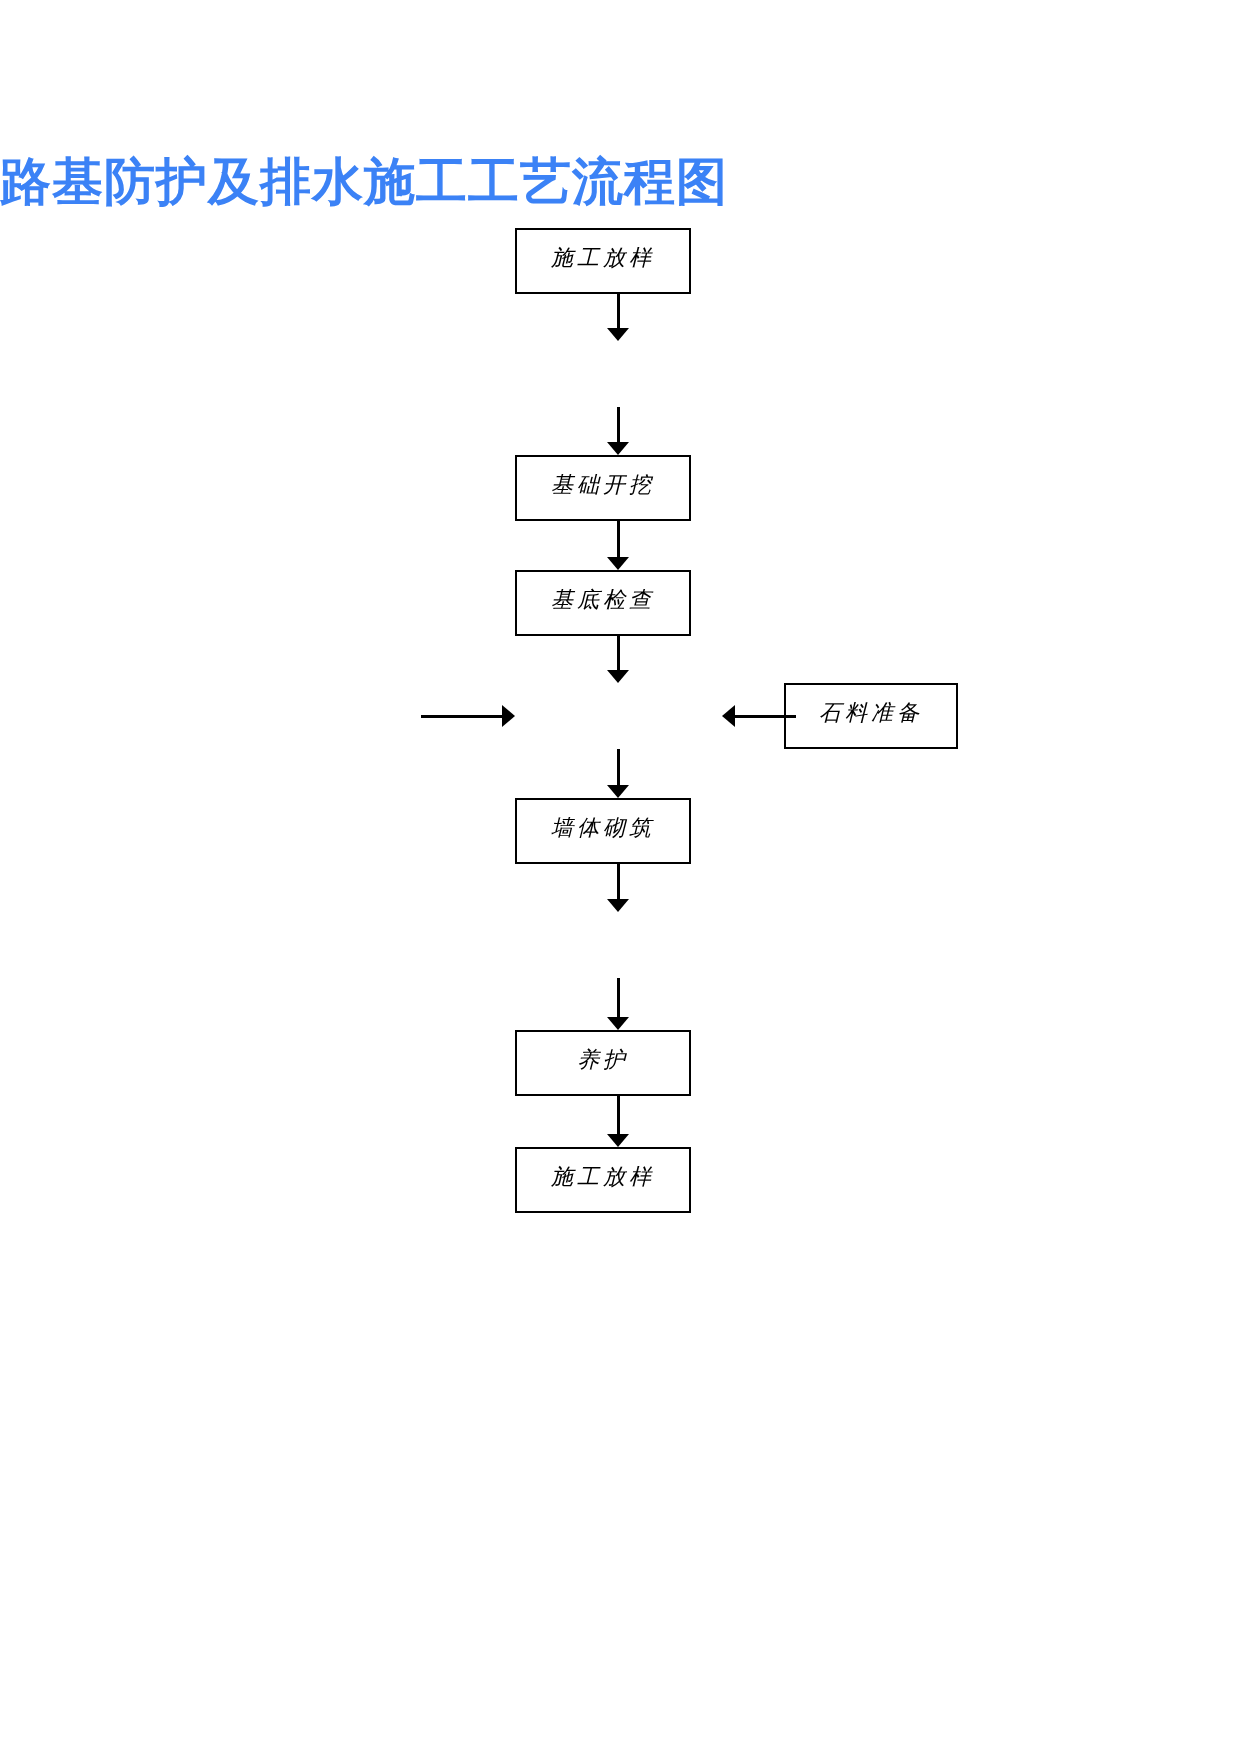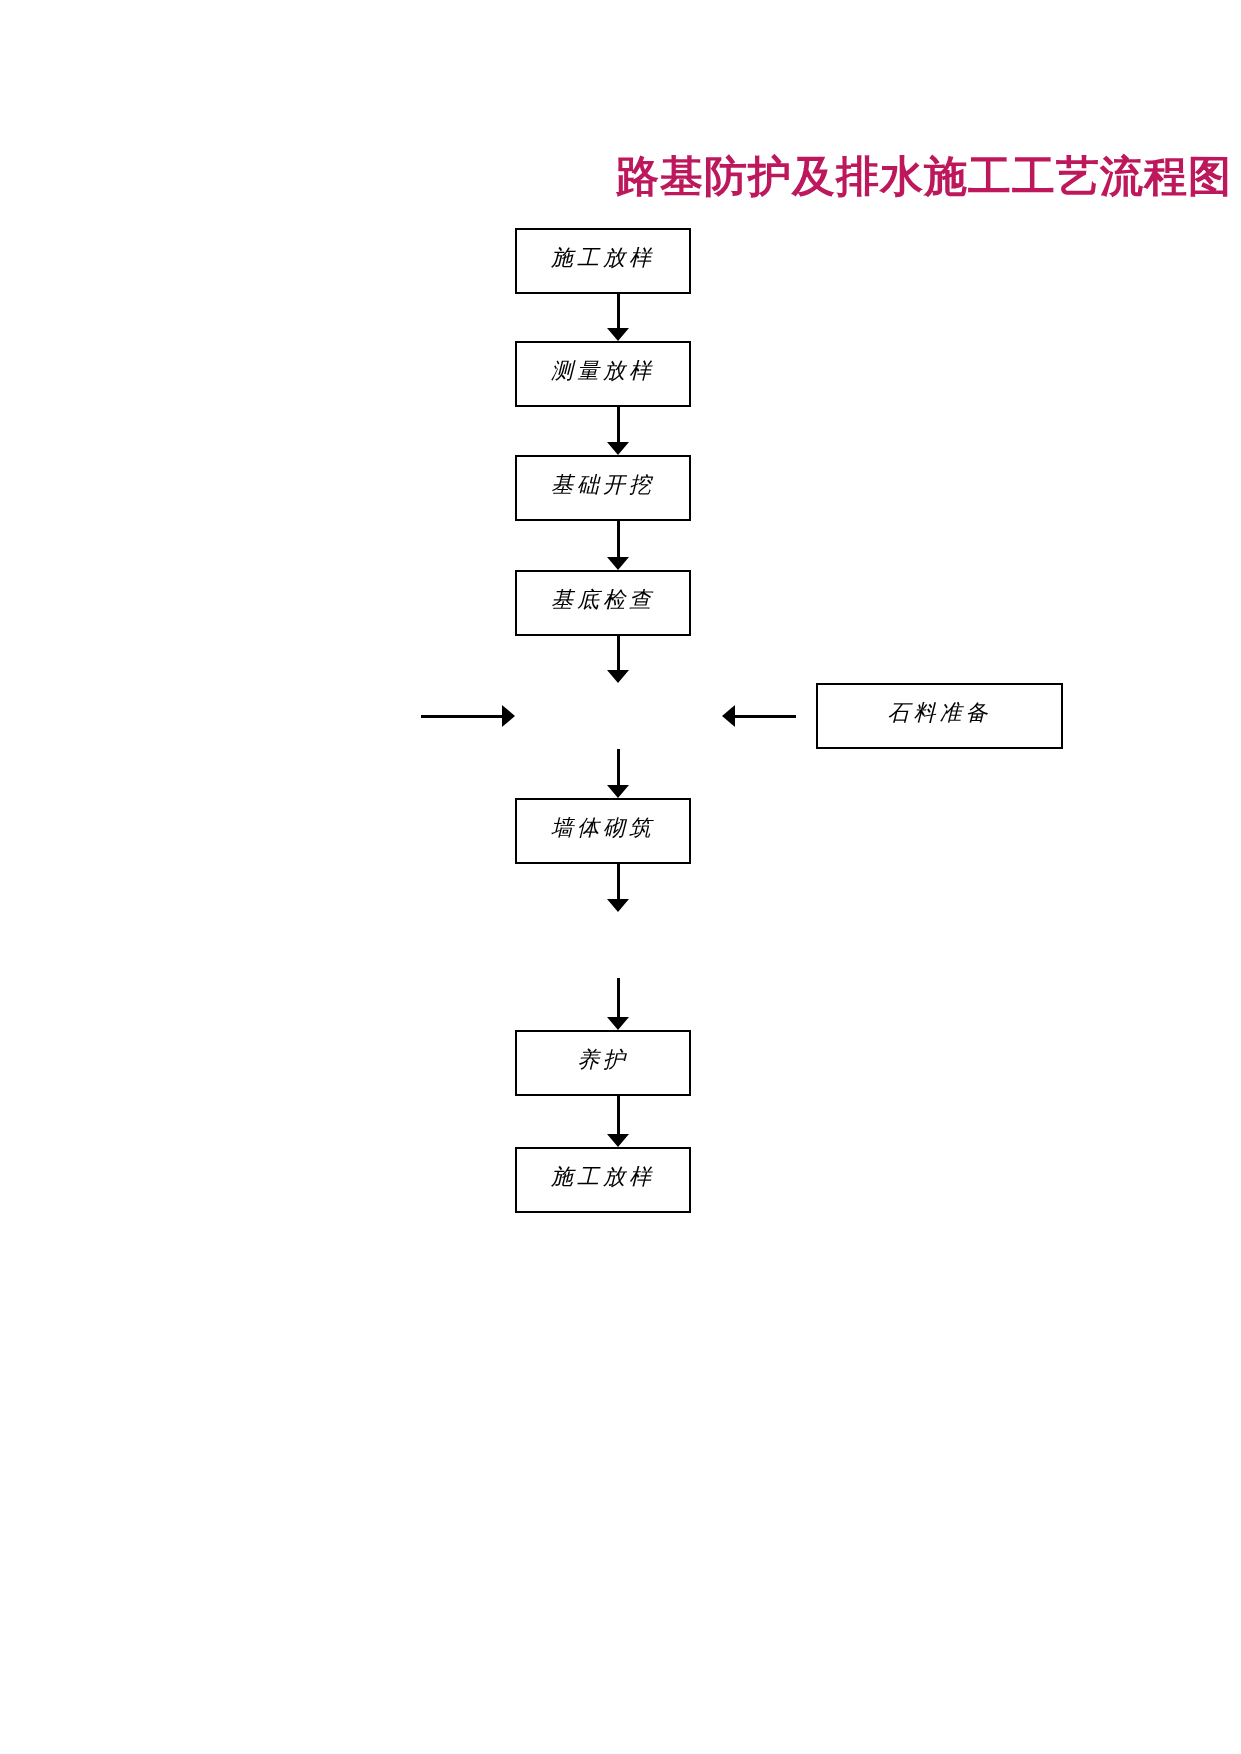--- a/index.html
+++ b/index.html
@@ -11,26 +11,26 @@
     background: #ffffff;
     overflow: hidden;
     font-family: "Liberation Sans", sans-serif;
     color: #000000;
   }
   .doc-title {
     position: absolute;
     top: 148px;
     left: 0;
     width: 1232px;
-    text-align: right;
+    text-align: left;
     font-family: "Liberation Sans", sans-serif;
     font-weight: 700;
-    font-size: 43px;
+    font-size: 51px;
     letter-spacing: 1px;
-    color: #be185d;
+    color: #3b82f6;
     white-space: nowrap;
   }
   .flow-box {
     position: absolute;
     width: 176px;
     height: 66px;
     border: 2px solid #000000;
     background: #ffffff;
     display: flex;
     align-items: center;
@@ -73,28 +73,27 @@
   .h-arrow.to-left  .head { left: 0;  border-right: 13px solid #000000; }
 </style>
 </head>
 <body>
 
 <div class="page">
 
   <div class="doc-title">路基防护及排水施工工艺流程图</div>
 
   <div class="flow-box main-col" style="top:228px">施工放样</div>
-  <div class="flow-box main-col" style="top:341px">测量放样</div>
   <div class="flow-box main-col" style="top:570px">基底检查</div>
   <div class="flow-box main-col" style="top:455px">基础开挖</div>
   <div class="flow-box main-col" style="top:798px">墙体砌筑</div>
   <div class="flow-box main-col" style="top:1030px">养护</div>
   <div class="flow-box main-col" style="top:1147px">施工放样</div>
 
-  <div class="flow-box" style="top:683px; left:816px; width:247px">石料准备</div>
+  <div class="flow-box" style="top:683px; left:784px; width:174px">石料准备</div>
 
   <div class="v-arrow" style="top:294px;  height:47px">
       <div class="shaft"></div>
       <div class="head"></div>
     </div>
   <div class="v-arrow" style="top:407px;  height:48px">
       <div class="shaft"></div>
       <div class="head"></div>
     </div>
   <div class="v-arrow" style="top:521px;  height:49px">

